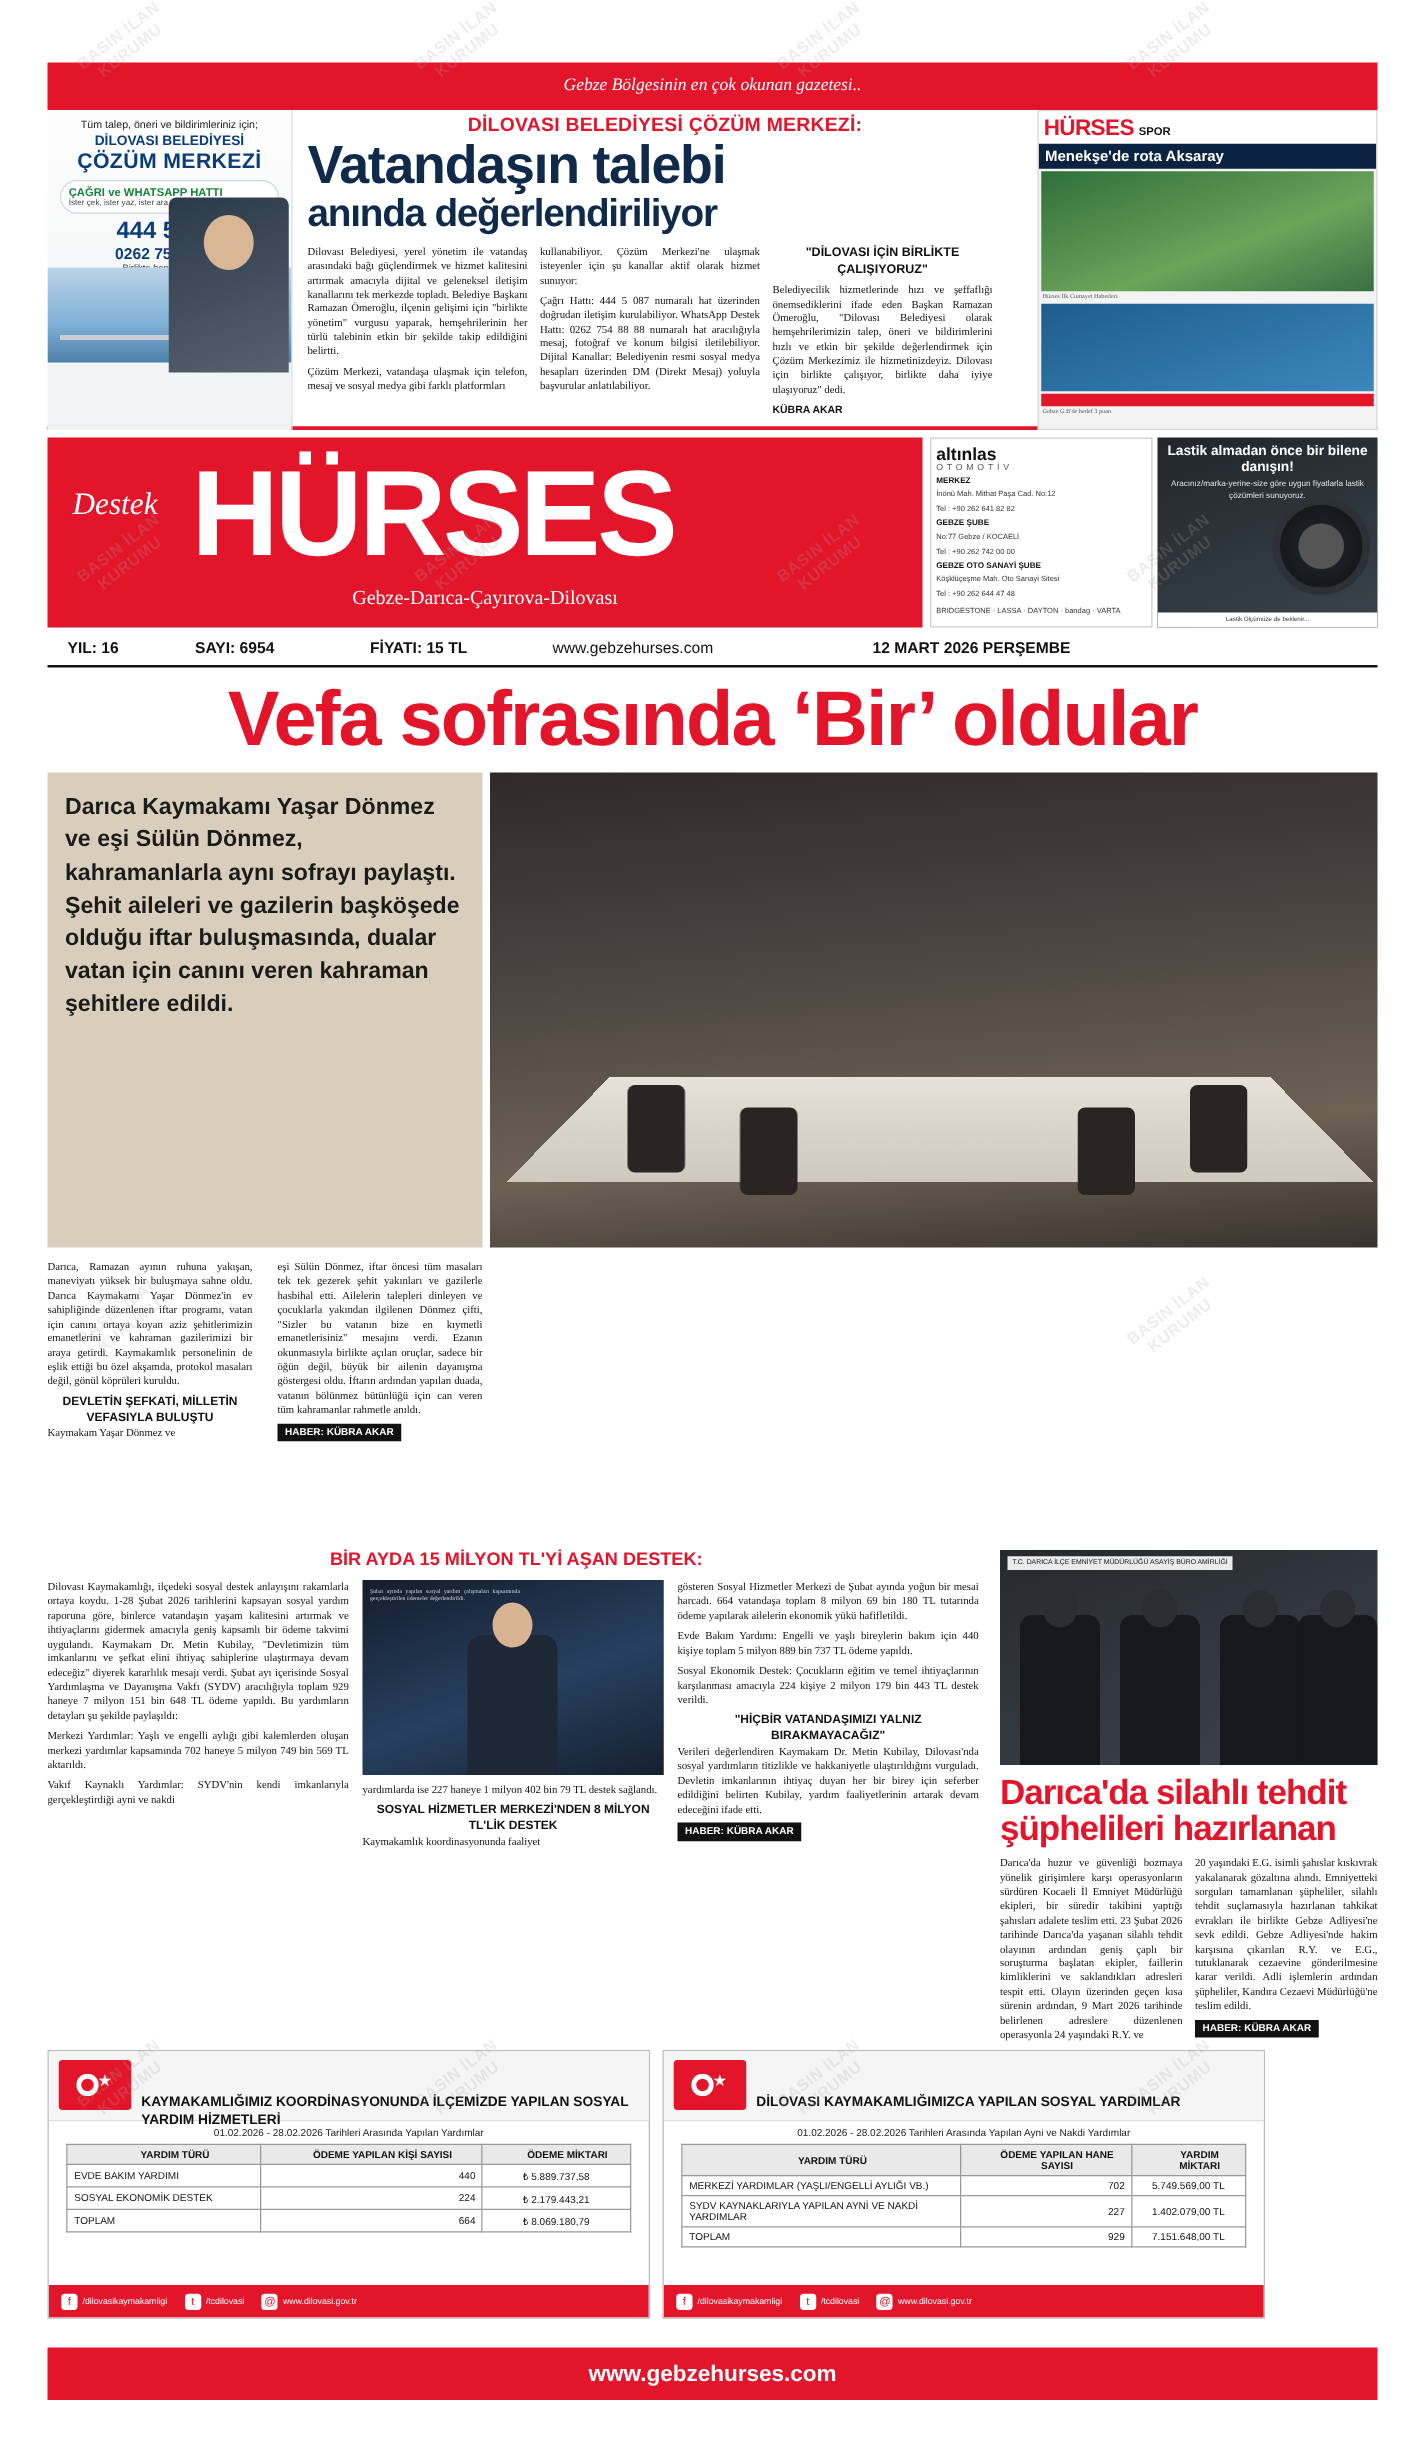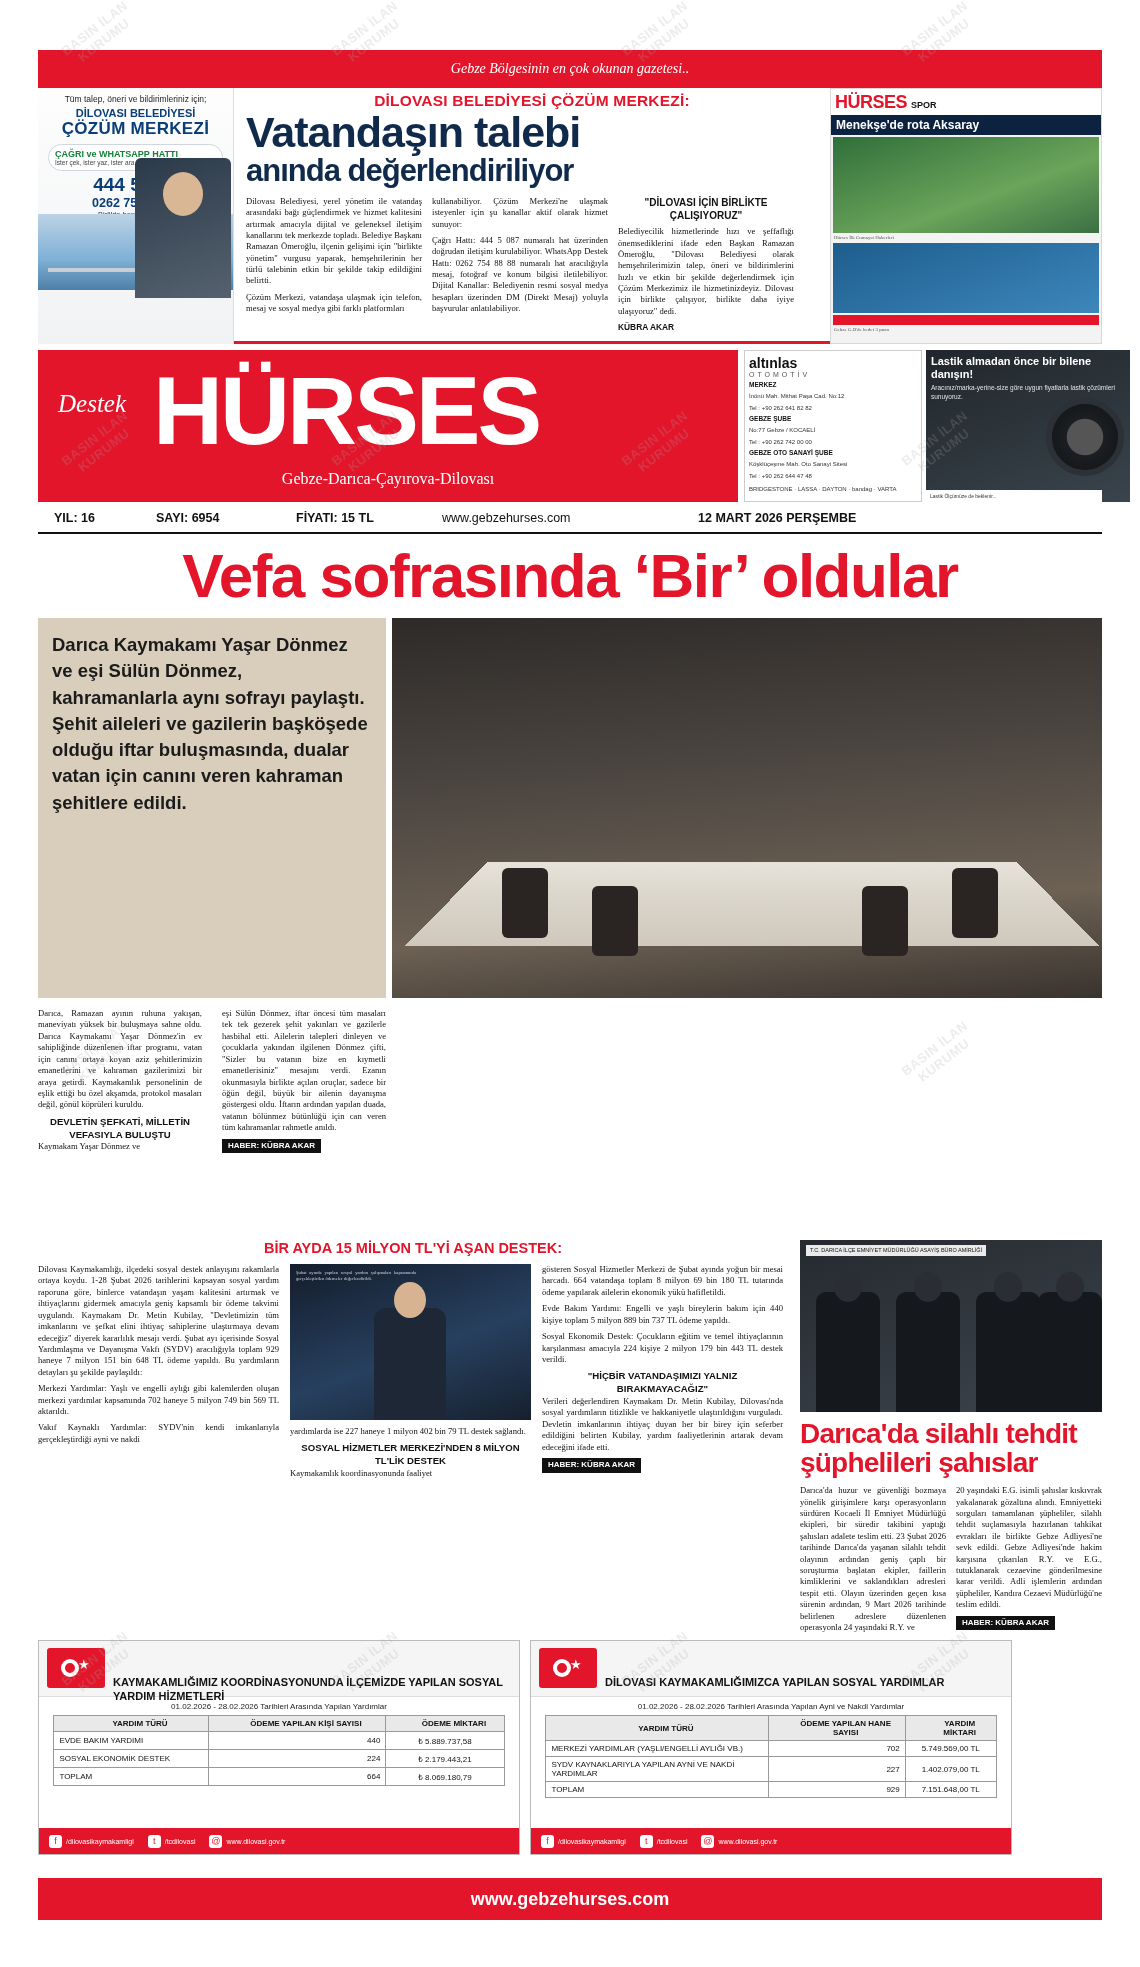--- a/index.html
+++ b/index.html
@@ -74,22 +74,22 @@
                 font-family:"Liberation Serif",serif; }
   .mast-title { position:absolute; left:115px; top:12px; color:#fff; font-size:97px; font-weight:700; letter-spacing:-3px;
                 font-family:"Liberation Sans",sans-serif; line-height:1; }
   .mast-sub { position:absolute; left:0; top:120px; width:700px; text-align:center; color:#fff; font-size:16px;
               font-family:"Liberation Serif",serif;}
   .ad-altinlas { position:absolute; left:706px; top:0; width:178px; height:152px; background:#fff; border:1px solid #ccc; padding:4px;}
   .ad-altinlas .brand { font-size:14px; font-weight:700; font-family:"Liberation Sans",sans-serif; color:#111; }
   .ad-altinlas .brand small{ display:block; font-size:7px; letter-spacing:3px; color:#555; font-weight:400;}
   .ad-altinlas .line { font-size:6px; color:#333; line-height:1.35; font-family:"Liberation Sans",sans-serif; margin-top:4px;}
   .ad-altinlas .ofc { font-size:6.5px; font-weight:700; margin-top:3px; font-family:"Liberation Sans",sans-serif;}
-  .ad-tyre { position:absolute; left:888px; top:0; width:204px; height:152px;
-             background:linear-gradient(160deg,#20262b,#3a444c); color:#fff; padding:5px; overflow:hidden;}
+  .ad-tyre { position:absolute; left:888px; top:0; width:176px; height:152px;
+             background:linear-gradient(160deg,#20262b,#3a444c); color:#fff; padding:5px; overflow:hidden;text-align:center;}
   .ad-tyre .h1 { font-size:11px; font-weight:700; font-family:"Liberation Sans",sans-serif; line-height:1.15;}
   .ad-tyre .h2 { font-size:6.5px; margin-top:4px; line-height:1.3; font-family:"Liberation Sans",sans-serif; color:#dfe4e8;}
   .ad-tyre .tyre { position:absolute; right:6px; bottom:26px; width:78px; height:78px; border-radius:50%;
                    background:radial-gradient(circle at 50% 50%, #555 38%, #1b1f23 40%, #111 100%); border:6px solid #2b3137;}
   .ad-tyre .foot { position:absolute; left:0; bottom:0; width:176px; background:#fff; color:#333; font-size:5px;
                    padding:3px 4px; font-family:"Liberation Sans",sans-serif;}
 
   
   .infobar { position:absolute; left:38px; top:508px; width:1064px; height:26px; border-bottom:2px solid #111;
              font-family:"Liberation Sans",sans-serif; font-size:12.5px; font-weight:700; color:#111;}
@@ -347,21 +347,21 @@
   <div class="sec3">
     <div class="photo">
       <div class="badge">T.C. DARICA İLÇE EMNİYET MÜDÜRLÜĞÜ ASAYİŞ BÜRO AMİRLİĞİ</div>
       <div class="cop" style="left:16px;"></div>
       <div class="cop" style="left:96px;"></div>
       <div class="cop" style="left:176px;"></div>
       <div class="cop" style="left:238px;"></div>
     </div>
     <div class="h">
       <span>Darıca'da silahlı tehdit</span><br>
-      <span>şüphelileri şahıslar</span>
+      <span>şüphelileri hazırlanan</span>
     </div>
     <div class="cols">
       <div class="col">
         <p>Darıca'da huzur ve güvenliği bozmaya yönelik girişimlere karşı operasyonların sürdüren Kocaeli İl Emniyet Müdürlüğü ekipleri, bir süredir takibini yaptığı şahısları adalete teslim etti. 23 Şubat 2026 tarihinde Darıca'da yaşanan silahlı tehdit olayının ardından geniş çaplı bir soruşturma başlatan ekipler, faillerin kimliklerini ve saklandıkları adresleri tespit etti. Olayın üzerinden geçen kısa sürenin ardından, 9 Mart 2026 tarihinde belirlenen adreslere düzenlenen operasyonla 24 yaşındaki R.Y. ve</p>
       </div>
       <div class="col">
         <p>20 yaşındaki E.G. isimli şahıslar kıskıvrak yakalanarak gözaltına alındı. Emniyetteki sorguları tamamlanan şüpheliler, silahlı tehdit suçlamasıyla hazırlanan tahkikat evrakları ile birlikte Gebze Adliyesi'ne sevk edildi. Gebze Adliyesi'nde hakim karşısına çıkarılan R.Y. ve E.G., tutuklanarak cezaevine gönderilmesine karar verildi. Adli işlemlerin ardından şüpheliler, Kandıra Cezaevi Müdürlüğü'ne teslim edildi.</p>
         <span class="habertag">HABER: KÜBRA AKAR</span>
       </div>
     </div>

